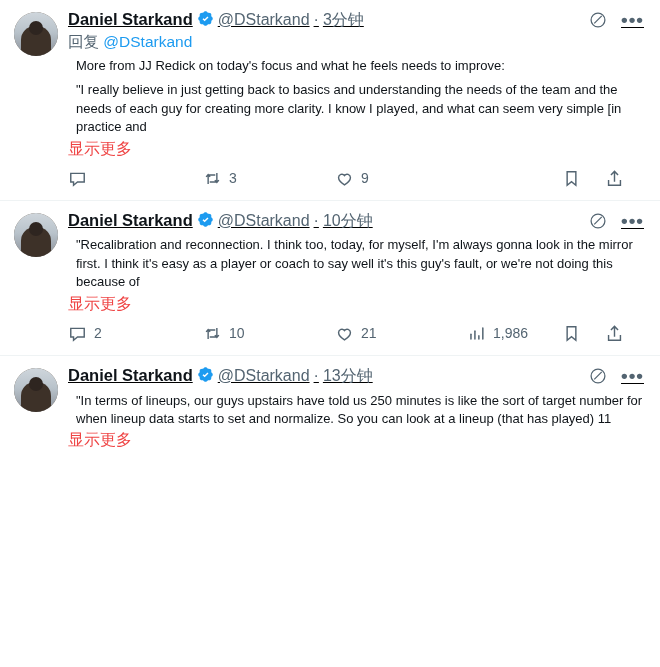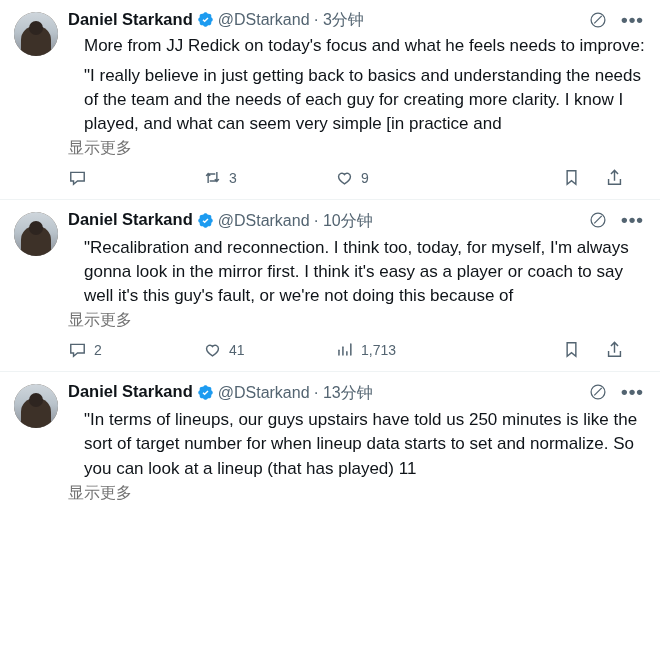--- a/index.html
+++ b/index.html
@@ -53,24 +53,24 @@
     width: 14px; height: 14px;
     border-radius: 50%;
     background: #2e2520;
   }
   .body-col {
     flex: 1 1 auto;
     min-width: 0;
   }
   .head-row {
     display: flex;
-    align-items: center;
     gap: 4px;
     line-height: 1.2;
     flex-wrap: nowrap;
+    text-decoration: underline;
   }
   .name {
     font-size: 16.5px;
     font-weight: bold;
     color: #0f1419;
     white-space: nowrap;
   }
   .verified {
     width: 17px; height: 17px;
     flex: 0 0 17px;
@@ -102,31 +102,31 @@
     font-weight: bold;
     cursor: pointer;
   }
   .replying {
     font-size: 15.5px;
     color: #536471;
     margin: 2px 0 2px 0;
   }
   .replying .link { color: #1d9bf0; }
   .text {
-    font-size: 17px;
+    font-size: 13px;
     color: #0f1419;
     line-height: 1.42;
-    margin: 6px 0 0 16px;
+    margin: 6px 0 0 8px;
     white-space: pre-wrap;
     word-wrap: break-word;
   }
   .text.first { margin-top: 4px; }
   .showmore {
     font-size: 16px;
-    color: #737373;
+    color: #ef4444;
     margin-top: 2px;
     cursor: pointer;
     display: inline-block;
   }
   .actions {
     display: flex;
     align-items: center;
     margin: 9px 0 8px 0;
     color: #536471;
     max-width: 560px;
@@ -181,20 +181,24 @@
         <span class="head-actions">
           <span class="icon-btn">
             <svg width="18" height="18" viewBox="0 0 24 24">
                 <circle cx="12" cy="12" r="9.2" fill="none" stroke="#536471" stroke-width="1.7"></circle>
                 <line x1="7" y1="16.5" x2="17" y2="6.5" stroke="#536471" stroke-width="1.7"></line>
               </svg>
           </span>
           <span class="dots">•••</span>
         </span>
       </div>
+      <div class="replying">
+        <span>回复</span>
+        <span class="link">@DStarkand</span>
+      </div>
       <p class="text first">More from JJ Redick on today's focus and what he feels needs to improve:</p>
       <p class="text">"I really believe in just getting back to basics and understanding the needs of the team and the needs of each guy for creating more clarity. I know I played, and what can seem very simple [in practice and</p>
       <span class="showmore">显示更多</span>
       <div class="actions">
         <span class="action a-reply">
           <span>
             <svg width="19" height="19" viewBox="0 0 24 24">
                 <path fill="none" stroke="#536471" stroke-width="1.8" d="M3.5 5.5h17v11h-8.5l-5 4v-4h-3.5z"></path>
               </svg>
           </span>
@@ -267,40 +271,48 @@
       <span class="showmore">显示更多</span>
       <div class="actions">
         <span class="action a-reply">
           <span>
             <svg width="19" height="19" viewBox="0 0 24 24">
                 <path fill="none" stroke="#536471" stroke-width="1.8" d="M3.5 5.5h17v11h-8.5l-5 4v-4h-3.5z"></path>
               </svg>
           </span>
           <span>2</span>
         </span>
+        <span class="action a-rt">
+          <span>
+            <svg width="19" height="19" viewBox="0 0 24 24">
+                <path fill="none" stroke="#536471" stroke-width="1.8" d="M6.5 19V7.5h9M4 10L6.5 7 9 10M17.5 5v11.5h-9M20 14l-2.5 3L15 14"></path>
+              </svg>
+          </span>
+          <span>10</span>
+        </span>
         <span class="action a-like">
           <span>
             <svg width="19" height="19" viewBox="0 0 24 24">
                 <path fill="none" stroke="#536471" stroke-width="1.8" d="M12 20s-7.5-4.6-7.5-9.3A4.2 4.2 0 0 1 12 8.2a4.2 4.2 0 0 1 7.5 2.5C19.5 15.4 12 20 12 20z"></path>
               </svg>
           </span>
-          <span>41</span>
+          <span>21</span>
         </span>
         <span class="action a-views">
           <span>
             <svg width="19" height="19" viewBox="0 0 24 24">
                 <g stroke="#536471" stroke-width="1.9" stroke-linecap="round">
                   <line x1="5" y1="19" x2="5" y2="13"></line>
                   <line x1="10" y1="19" x2="10" y2="9"></line>
                   <line x1="15" y1="19" x2="15" y2="15"></line>
                   <line x1="20" y1="19" x2="20" y2="5"></line>
                 </g>
               </svg>
           </span>
-          <span>1,713</span>
+          <span>1,986</span>
         </span>
         <span class="a-end">
           <span class="icon-btn">
             <svg width="19" height="19" viewBox="0 0 24 24">
                 <path fill="none" stroke="#536471" stroke-width="1.8" d="M6.5 3.5h11v17l-5.5-4.5-5.5 4.5z"></path>
               </svg>
           </span>
           <span class="icon-btn">
             <svg width="19" height="19" viewBox="0 0 24 24">
                 <path fill="none" stroke="#536471" stroke-width="1.8" d="M12 3v13M7.5 7.5L12 3l4.5 4.5M4.5 14v6.5h15V14"></path>

